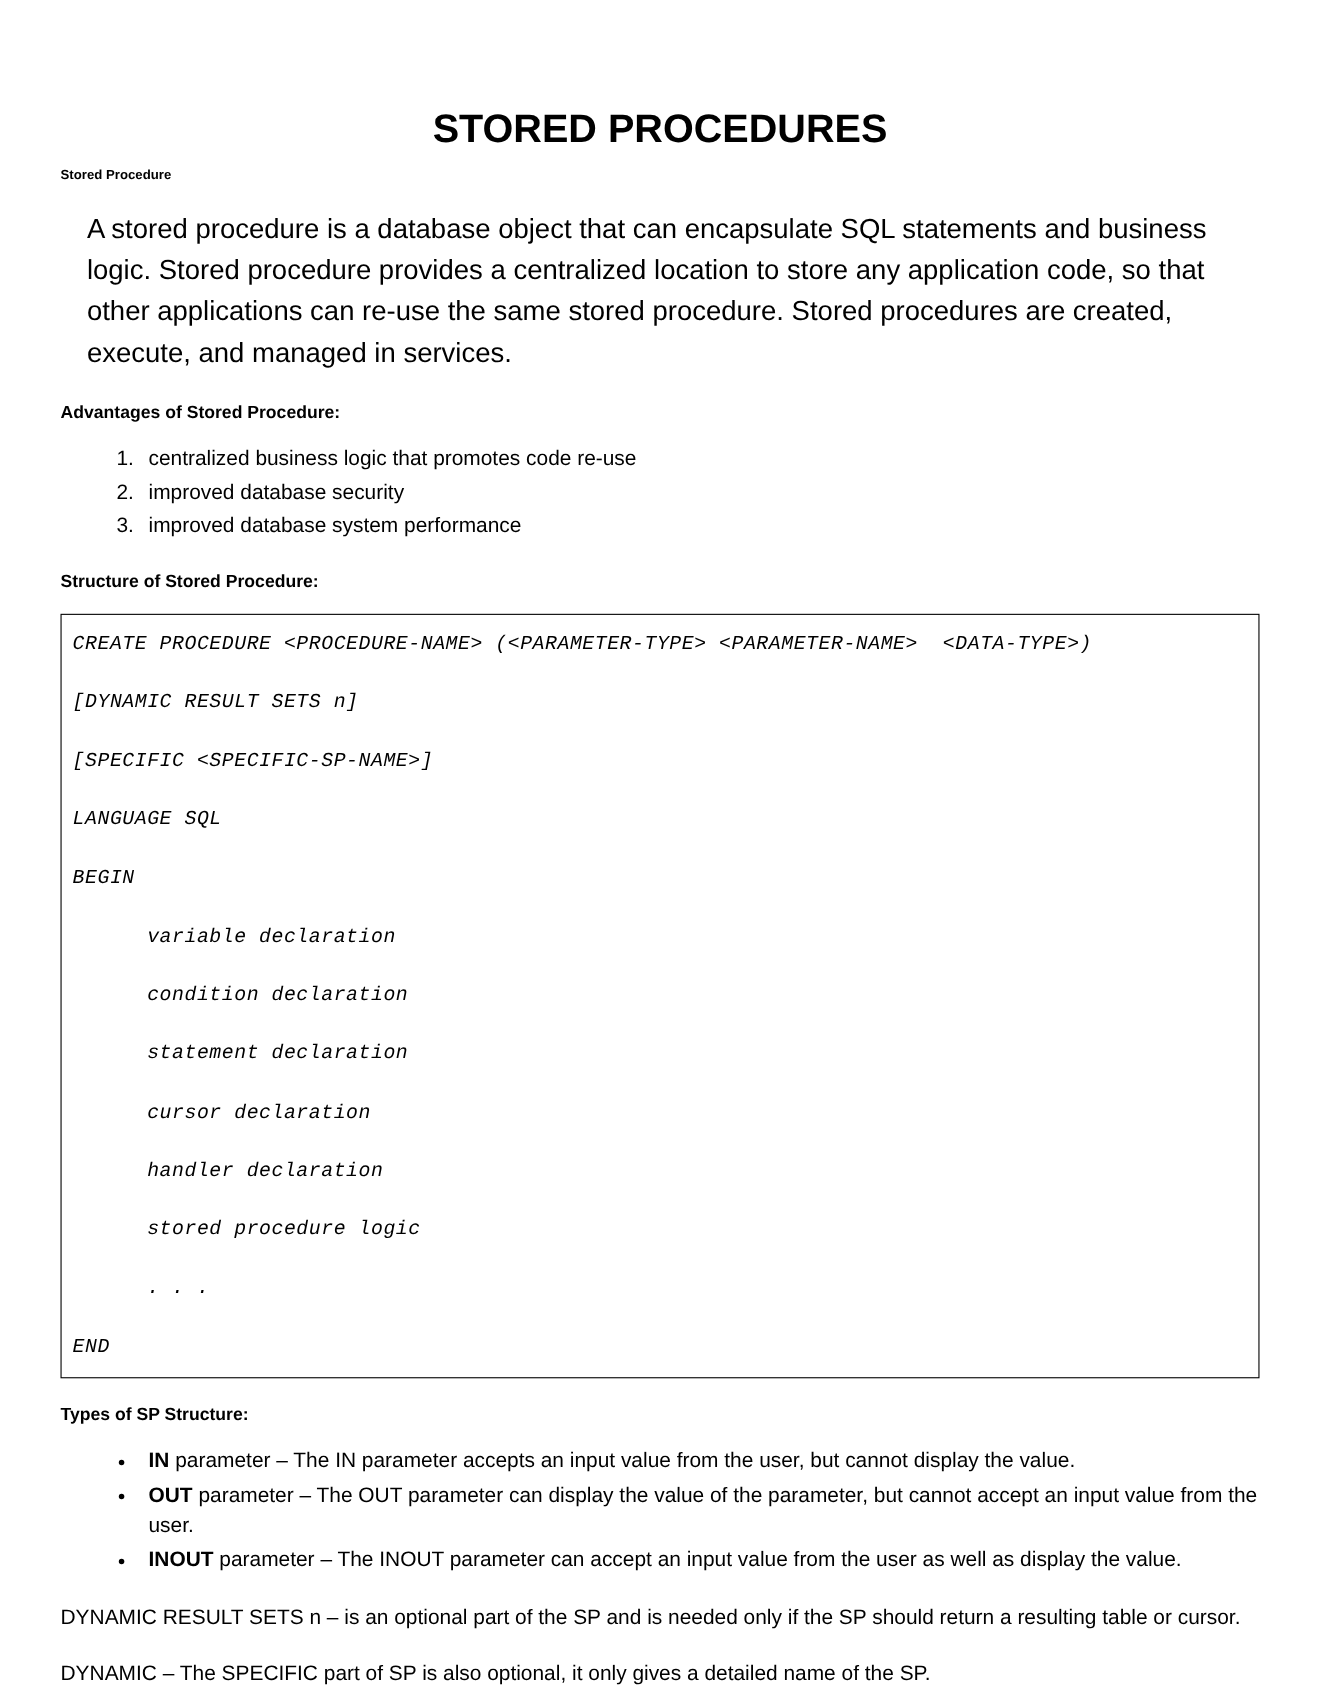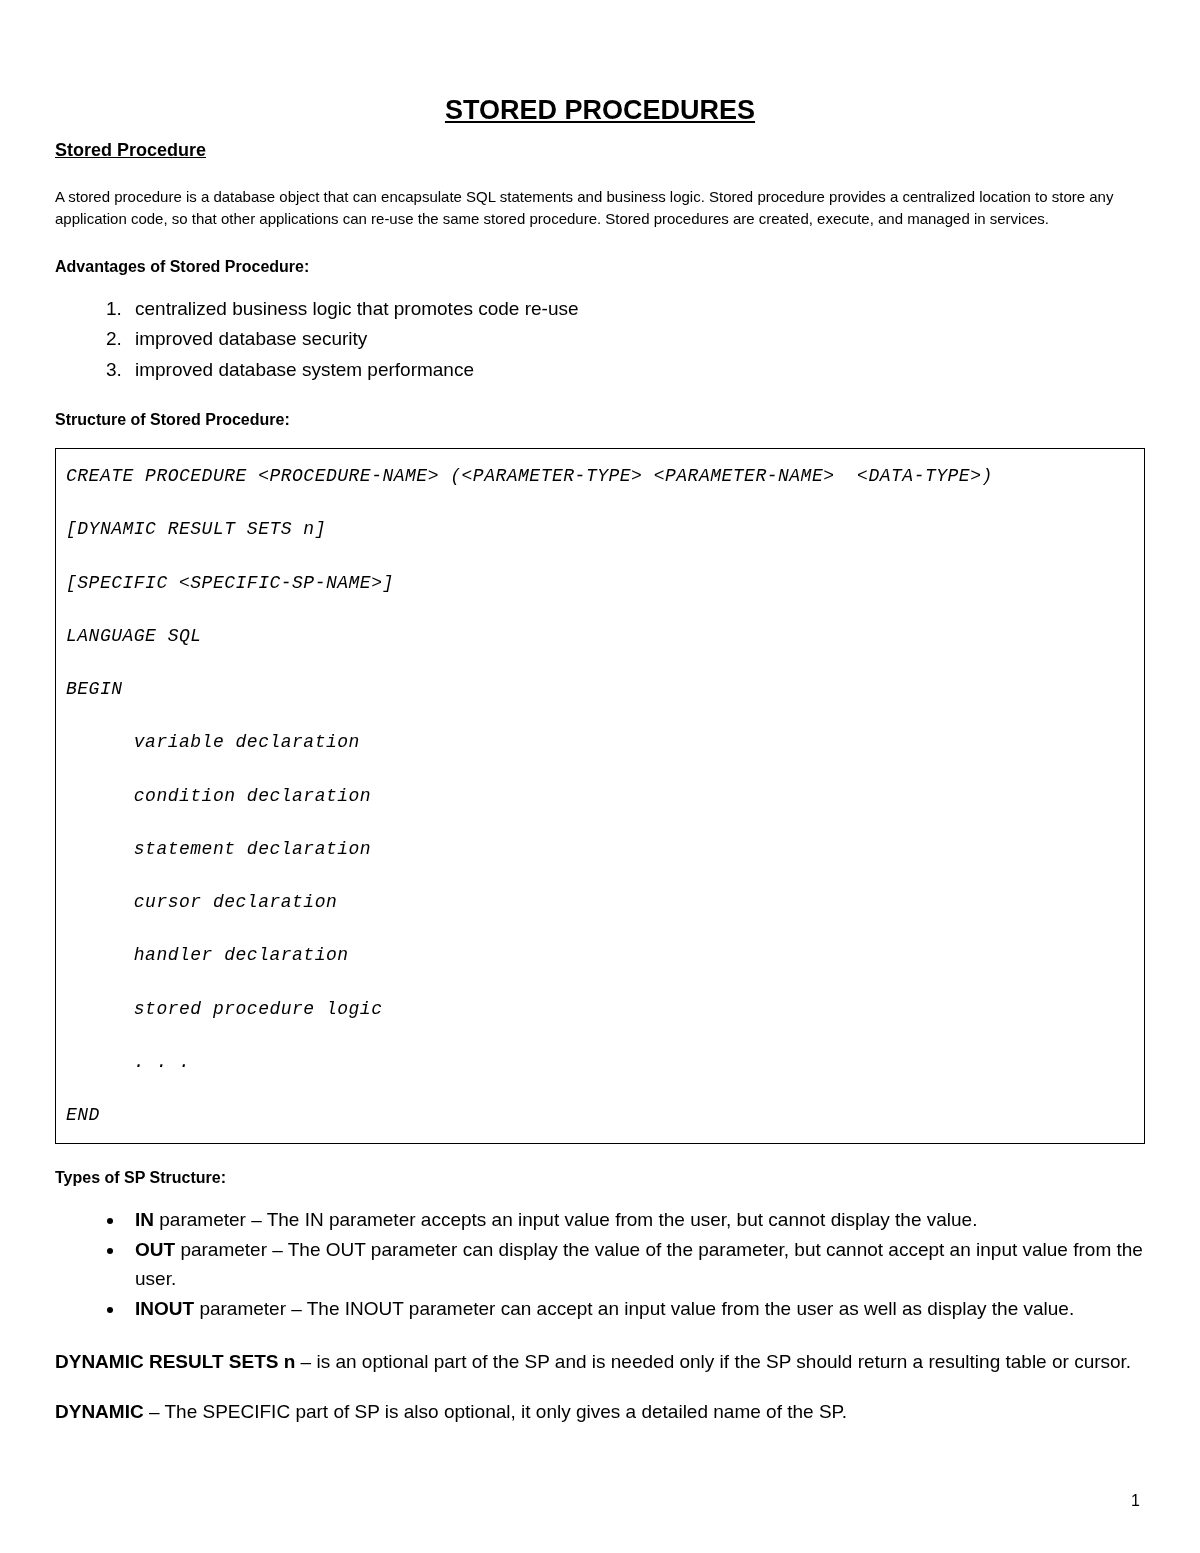--- a/index.html
+++ b/index.html
@@ -14,35 +14,34 @@
       width: 1200px;
       min-height: 1553px;
       padding: 90px 55px 60px 55px;
       position: relative;
       font-size: 19px;
       line-height: 1.5;
     }
     .page-title {
       text-align: center;
       font-weight: bold;
-      font-size: 27px;
+      font-size: 36px;
       margin-bottom: 6px;
-      text-decoration: underline;
     }
     .section-heading-underline {
       font-weight: bold;
-      text-decoration: underline;
-      font-size: 18px;
+      font-size: 12px;
       margin-bottom: 22px;
       margin-top: 0;
     }
     .body-para {
-      font-size: 15px;
+      font-size: 25px;
       line-height: 1.5;
       margin-bottom: 24px;
+      margin-left: 24px;
     }
     .sub-heading {
       font-weight: bold;
       font-size: 16px;
       margin-bottom: 16px;
       margin-top: 4px;
     }
     ol.advantages {
       margin-left: 72px;
       margin-bottom: 24px;
@@ -78,21 +77,21 @@
     ul.param-list li .bold {
       font-weight: bold;
       text-align: center;
     }
     .definition-para {
       font-size: 19px;
       line-height: 1.5;
       margin-bottom: 22px;
     }
     .definition-para .bold {
-      font-weight: bold;
+      font-weight: normal;
       margin-top: 41px;
     }
     .page-number {
       position: absolute;
       bottom: 40px;
       right: 60px;
       font-size: 16px;
     }
   </style>
 </head>

